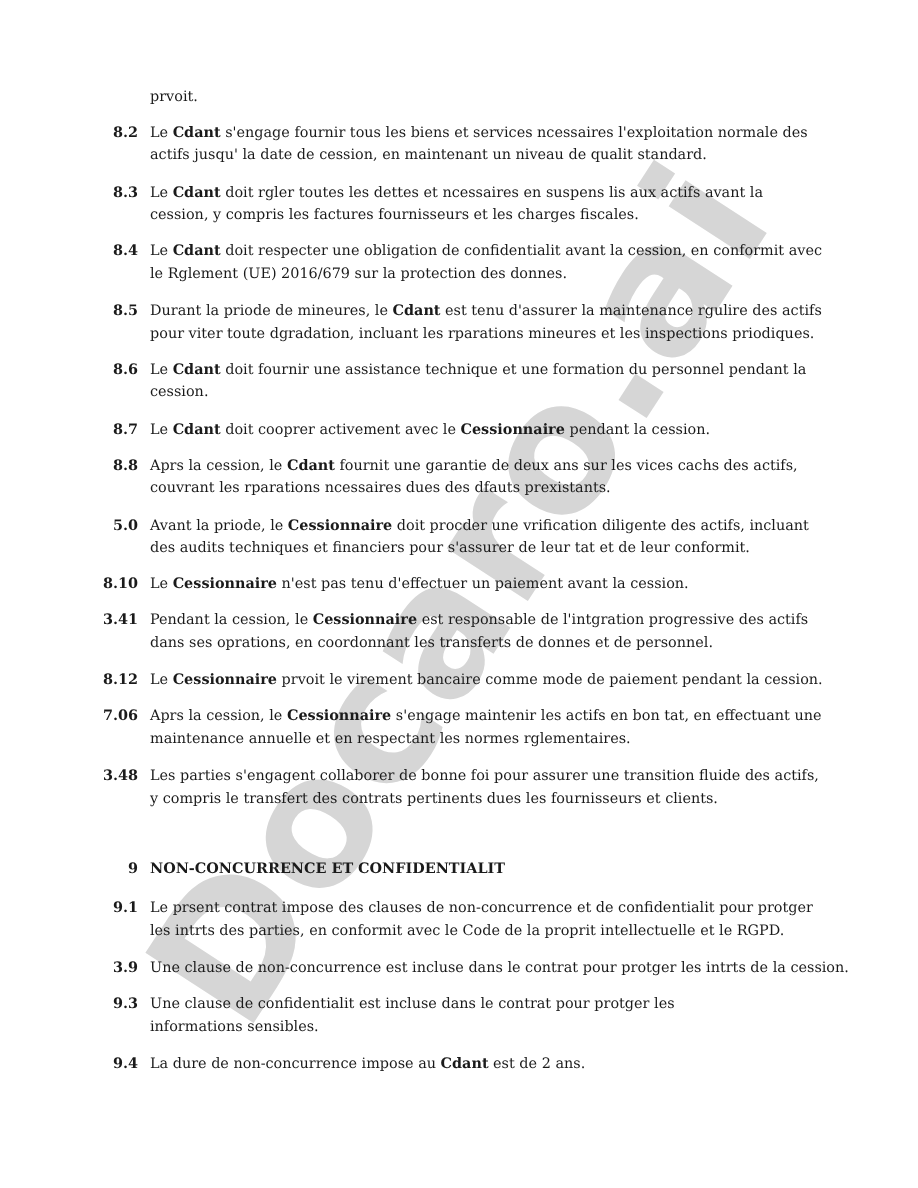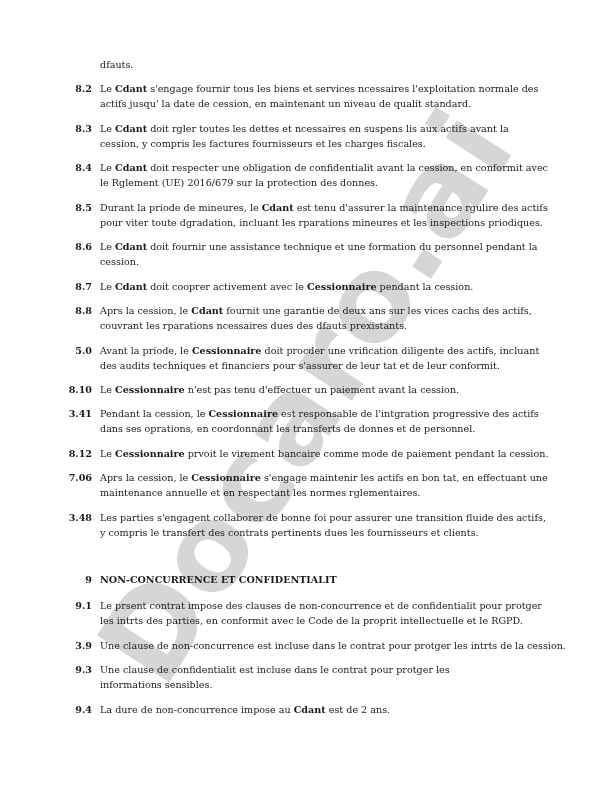--- a/index.html
+++ b/index.html
@@ -19,21 +19,21 @@
     .heading { position: absolute; left: 0; width: 612px; font-size: 9.6px; font-weight: bold; }
   </style>
 </head>
 <body>
 
 <div class="page">
   <div class="watermark">Docaro.ai</div>
 
   <div class="content">
     <div class="clause" style="top:57px;">
-      <span class="txt">dfauts.</span>
+      <span class="txt">prvoit.</span>
     </div>
 
     <div class="clause" style="top:81px;">
       <span class="num">8.2</span>
       <span class="txt"><span>Le </span><b>Cdant</b><span> s'engage  fournir tous les biens et services ncessaires  l'exploitation normale des actifs jusqu' la date de cession, en maintenant un niveau de qualit standard.</span></span>
     </div>
 
     <div class="clause" style="top:121px;">
       <span class="num">8.3</span>
       <span class="txt"><span>Le </span><b>Cdant</b><span> doit rgler toutes les dettes et ncessaires en suspens lis aux actifs avant la cession, y compris les factures fournisseurs et les charges fiscales.</span></span>

